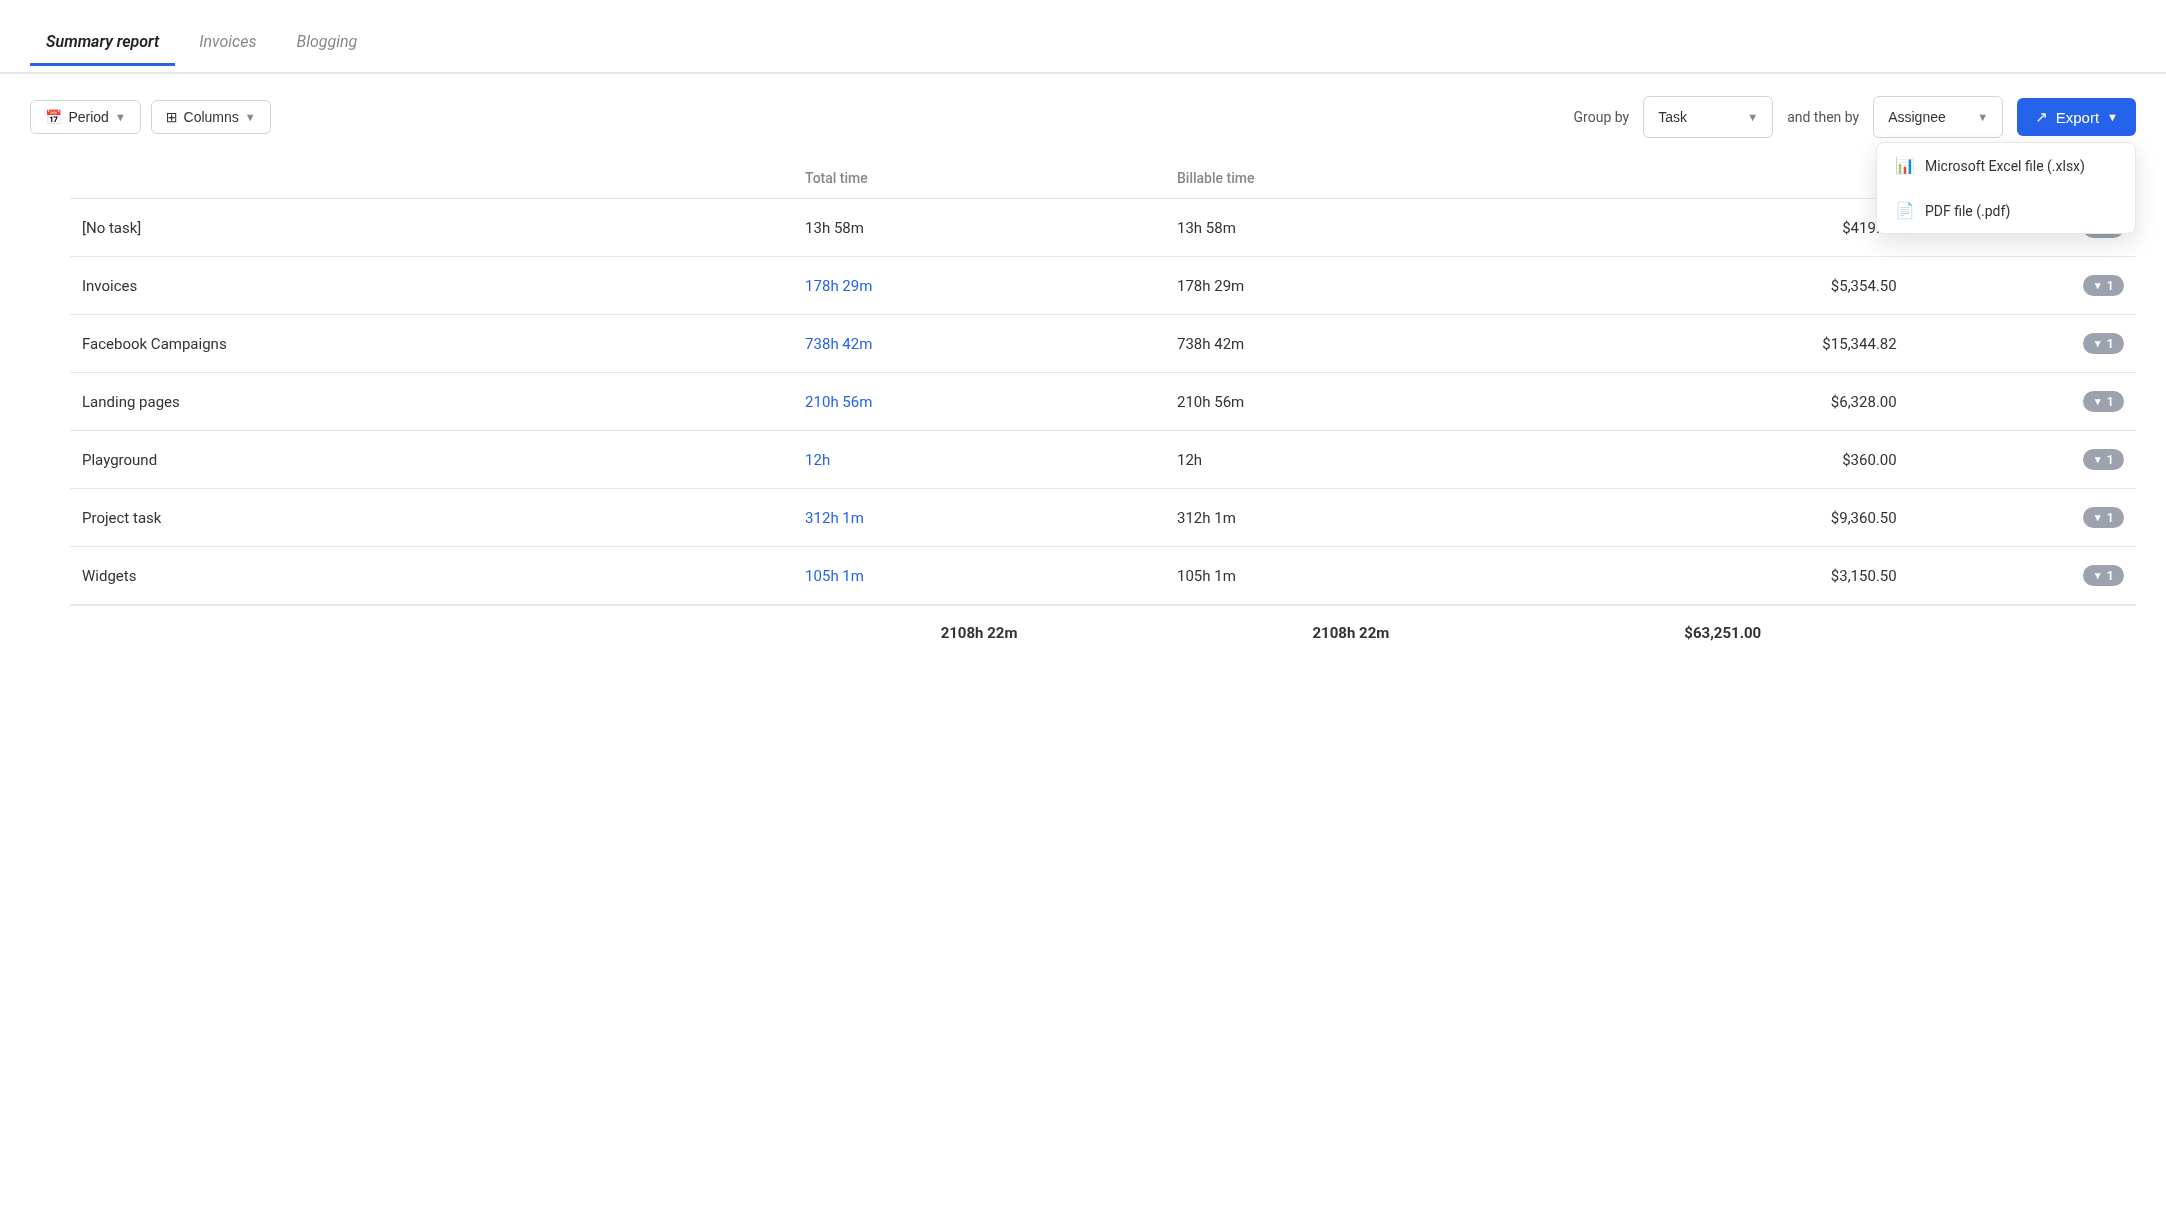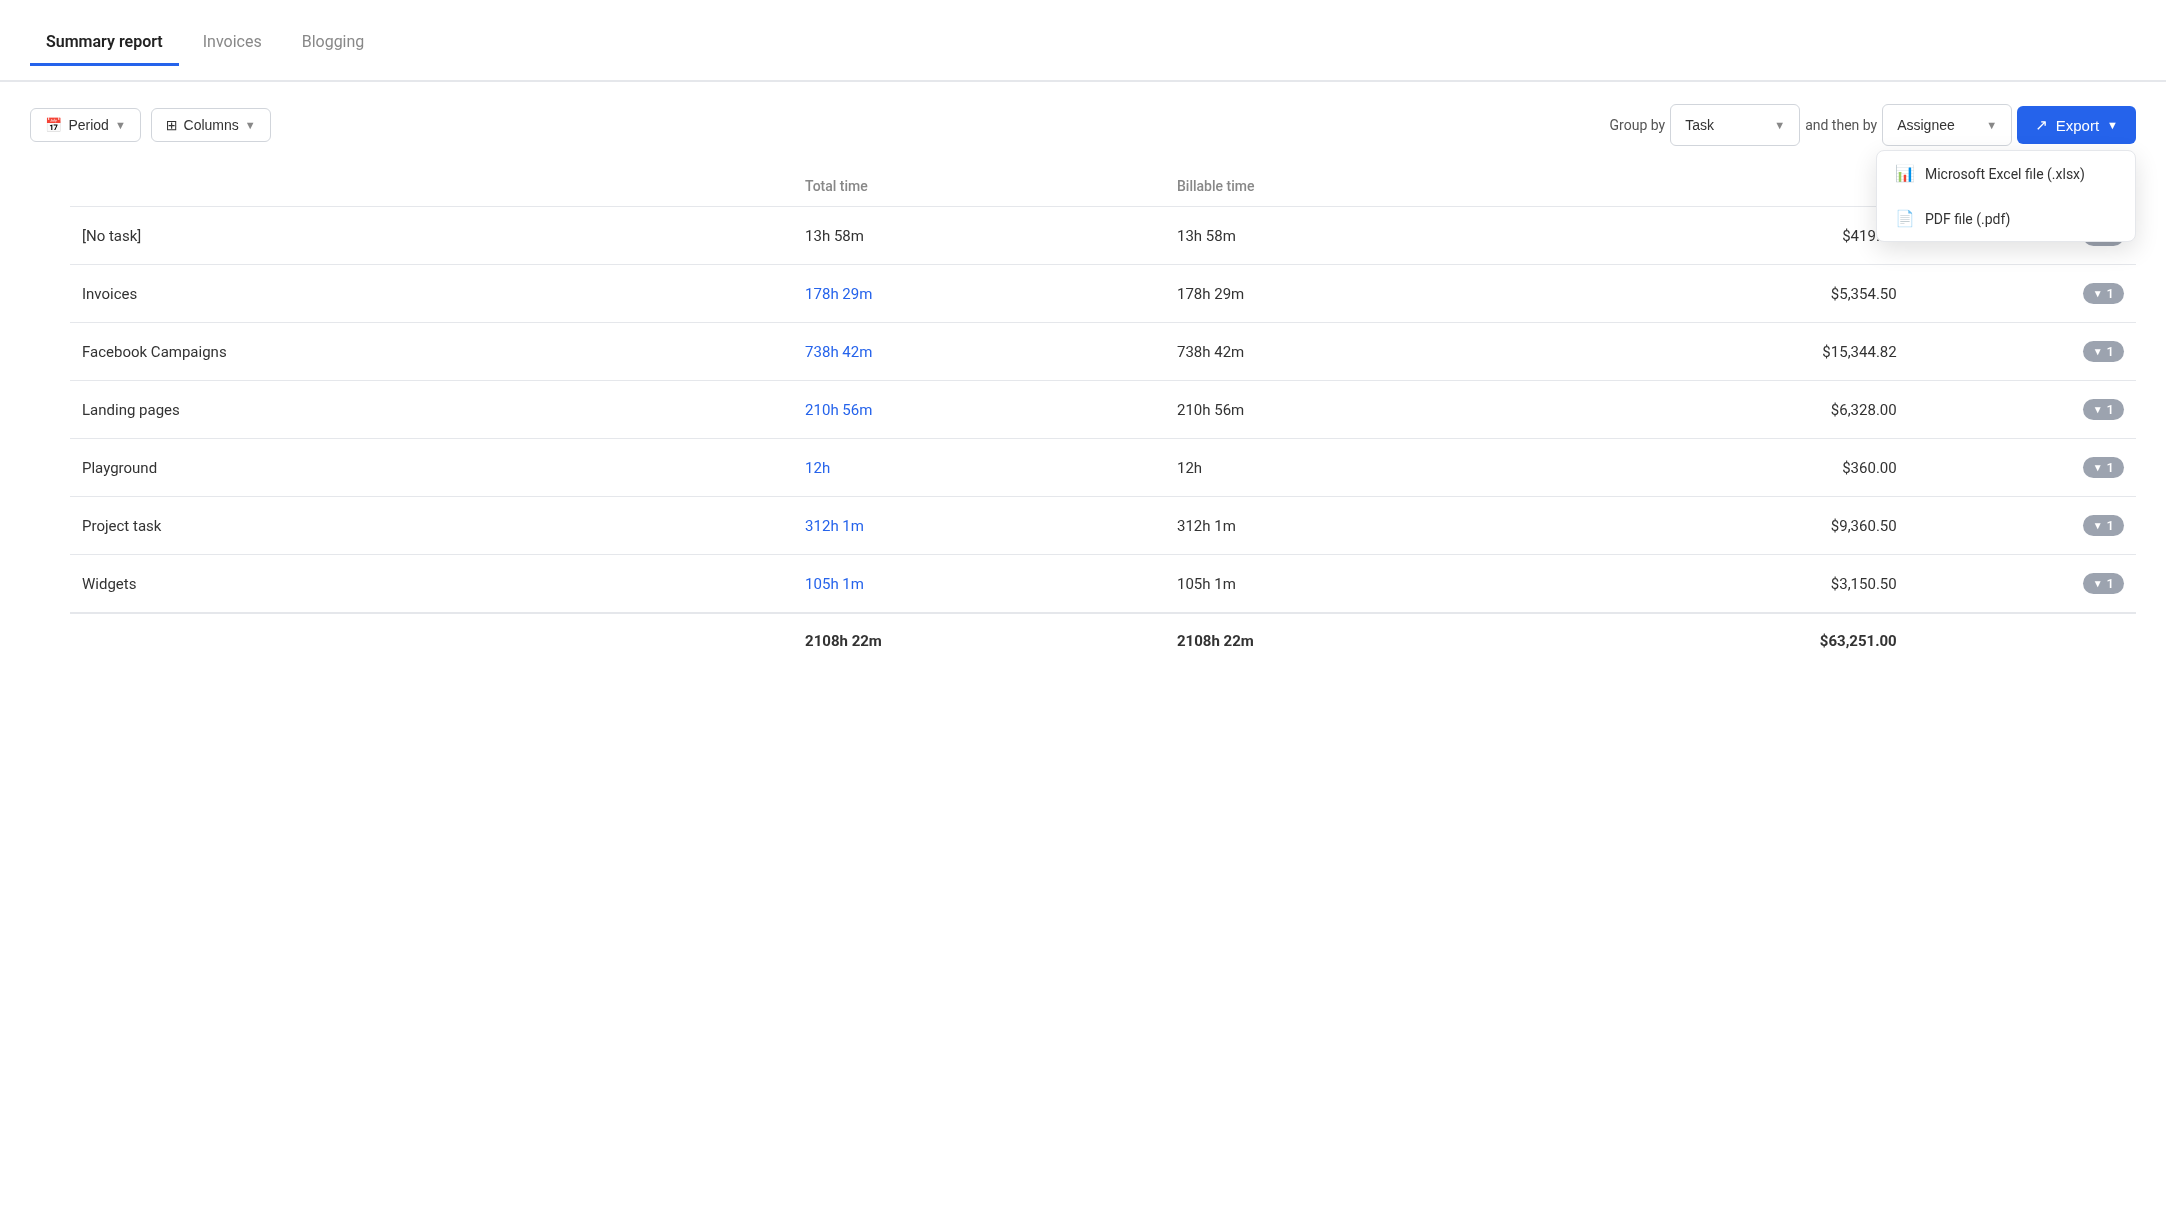--- a/index.html
+++ b/index.html
@@ -8,22 +8,23 @@
       background: #fff;
       color: #333;
       font-size: 15px;
     }
 
     
     .tabs {
       display: flex;
       align-items: flex-start;
       border-bottom: 2px solid #e5e7eb;
-      padding: 16px 30px;
+      padding: 8px 30px;
       padding-top: 20px;
+      font-style: italic;
     }
     .tab {
       padding: 12px 16px;
       cursor: pointer;
       font-size: 16px;
       color: #888;
       margin-right: 8px;
       border-bottom: 3px solid transparent;
       margin-bottom: -2px;
       white-space: nowrap;
@@ -50,21 +51,21 @@
       border-radius: 6px;
       background: #fff;
       font-size: 14px;
       color: #333;
       cursor: pointer;
     }
 
     .group-by-area {
       display: flex;
       align-items: center;
-      gap: 5px;
+      gap: 14px;
       margin-left: auto;
     }
     .group-by-label {
       font-size: 14px;
       color: #555;
     }
     .select-btn {
       display: flex;
       align-items: center;
       gap: 6px;
@@ -144,21 +145,21 @@
       text-align: left;
     }
     td {
       padding: 18px 12px;
       font-size: 15px;
       color: #333;
       border-bottom: 1px solid #e5e7eb;
     }
     td.right { text-align: right; }
     td.blue { color: #2563eb; cursor: pointer; }
-    td.bold { font-weight: 700; }
+    td.bold { font-weight: 700; text-align: center; }
 
     .badge {
       display: inline-flex;
       align-items: center;
       gap: 4px;
       background: #9ca3af;
       color: #fff;
       border-radius: 999px;
       padding: 3px 10px;
       font-size: 13px;

